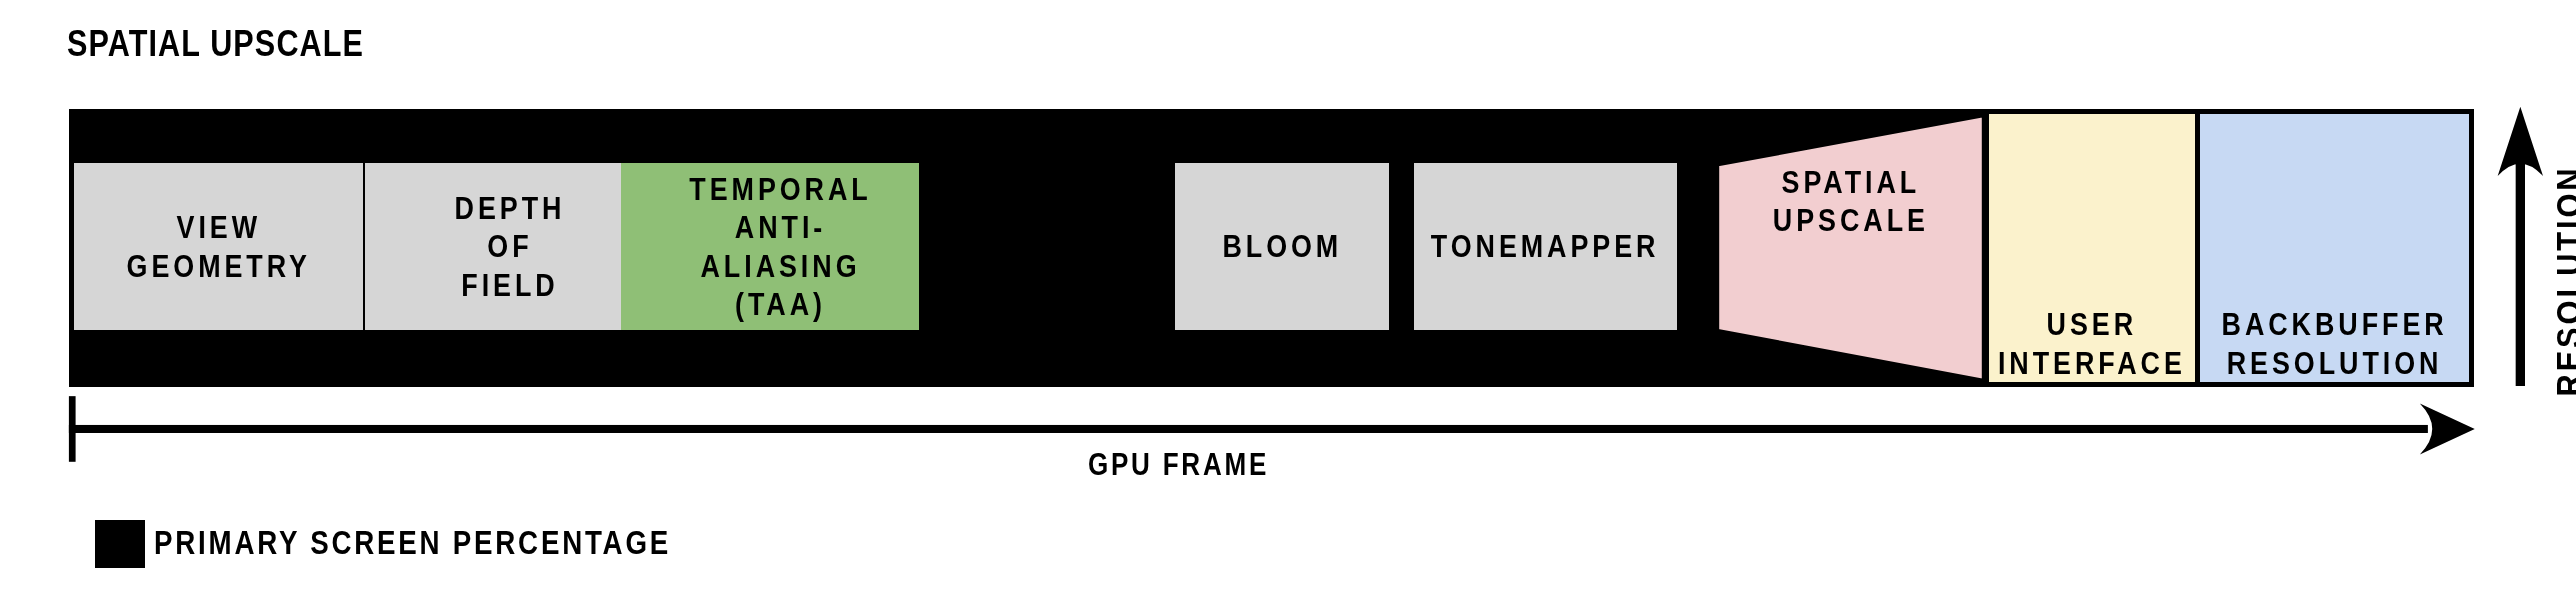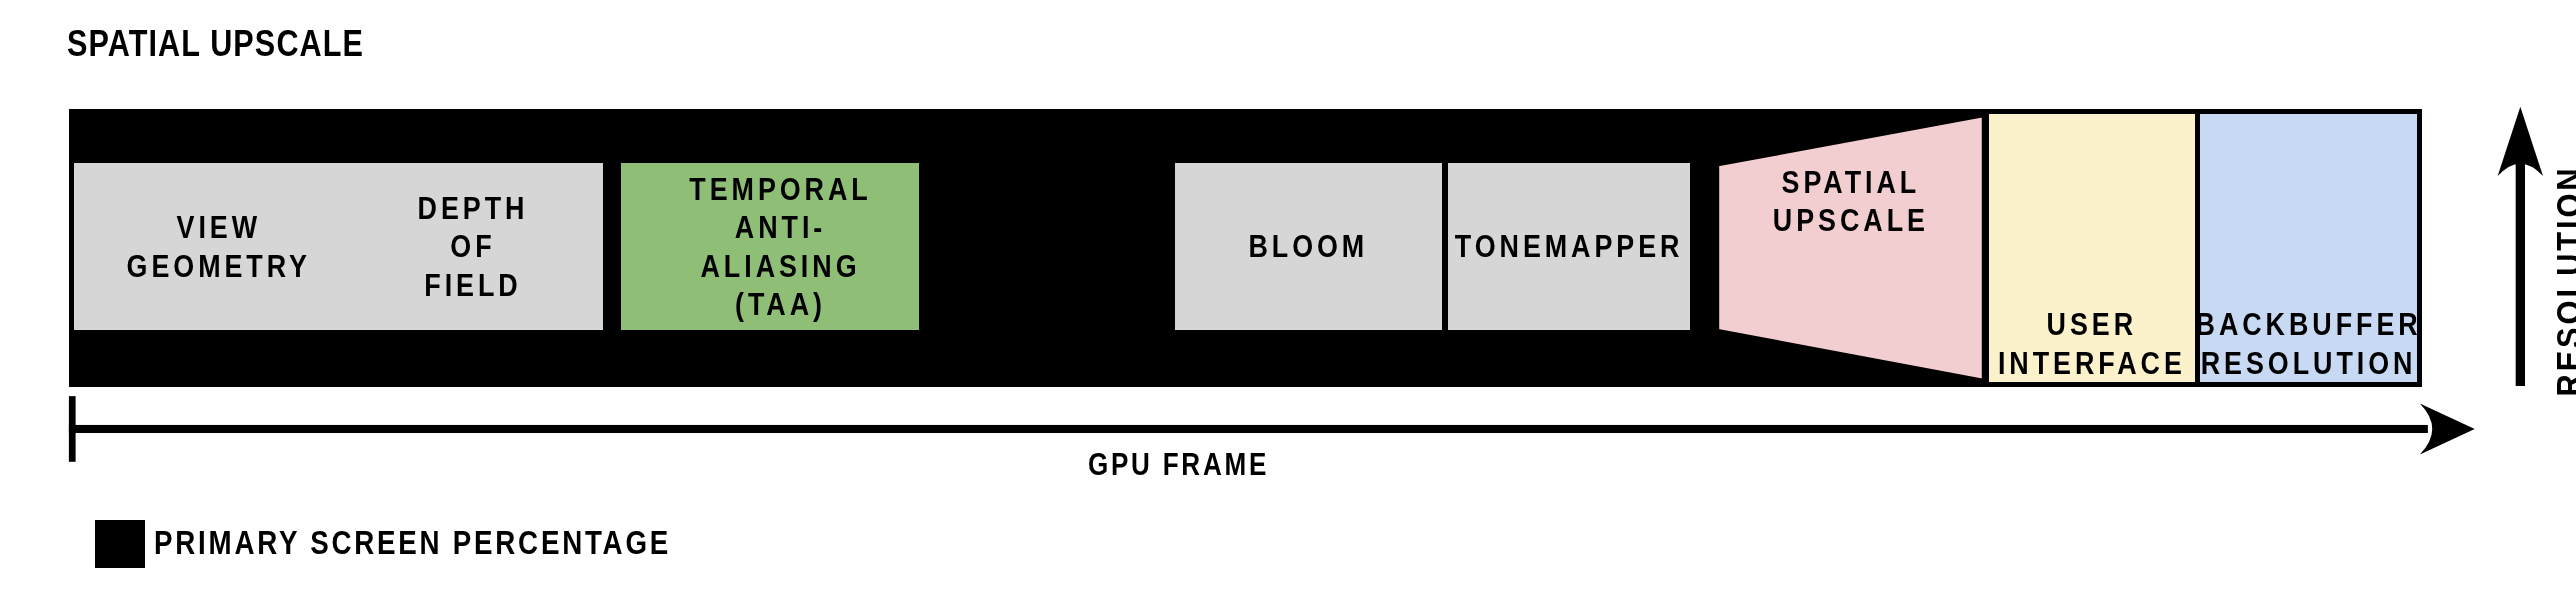--- a/index.html
+++ b/index.html
@@ -70,50 +70,50 @@
 <div id="canvas">
 
   <div class="abs title">SPATIAL UPSCALE</div>
 
   <div class="abs band" style="background: rgb(0, 0, 0);"></div>
 
   <div class="abs stage" style="left: 54px; width: 289px; background: rgb(214, 214, 214);">
     <span class="stage-label">VIEW
 GEOMETRY</span>
   </div>
-  <div class="abs stage" style="left: 322px; width: 261px; background: rgb(214, 214, 214);">
+  <div class="abs stage" style="left: 345px; width: 261px; background: rgb(214, 214, 214); padding-left: 14px;">
     <span class="stage-label">DEPTH
 OF
 FIELD</span>
   </div>
   <div class="abs stage" style="left: 601px; width: 277px; background: rgb(143, 191, 118); padding-left: 21px;">
     <span class="stage-label">TEMPORAL
 ANTI-ALIASING
 (TAA)</span>
   </div>
-  <div class="abs stage" style="left: 1155px; width: 267px; background: rgb(214, 214, 214);">
+  <div class="abs stage" style="left: 1155px; width: 214px; background: rgb(214, 214, 214);">
     <span class="stage-label">BLOOM</span>
   </div>
-  <div class="abs stage" style="left: 1428px; width: 242px; background: rgb(214, 214, 214);">
+  <div class="abs stage" style="left: 1394px; width: 263px; background: rgb(214, 214, 214);">
     <span class="stage-label">TONEMAPPER</span>
   </div>
 
   <svg class="abs" style="left:1691px;top:109px;" width="279" height="278" viewBox="0 0 416 415">
     <polygon points="8,82 408,8 408,407 8,332" stroke="#000" stroke-width="8" fill="#f2ced0"></polygon>
   </svg>
   <div class="abs trap-label">
     <span class="stage-label">SPATIAL
 UPSCALE</span>
   </div>
 
   <div class="abs fullbox" style="left: 1964px; width: 216px; background: rgb(251, 242, 204);">
     <span class="stage-label">USER
 INTERFACE</span>
   </div>
-  <div class="abs fullbox" style="left: 2175px; width: 227px; background: rgb(199, 217, 243);">
+  <div class="abs fullbox" style="left: 2175px; width: 279px; background: rgb(199, 217, 243);">
     <span class="stage-label">BACKBUFFER
 RESOLUTION</span>
   </div>
 
   <svg class="abs" style="left:0;top:388px;" width="2576" height="94" viewBox="0 0 3846 140">
     <rect x="73" y="12" width="10" height="98" fill="#000"></rect>
     <rect x="73" y="55" width="3522" height="12" fill="#000"></rect>
     <path d="M 3665 61 L 3583 23 Q 3620 61 3583 99 Z" fill="#000"></path>
   </svg>
   <div class="abs x-axis-label">GPU FRAME</div>

